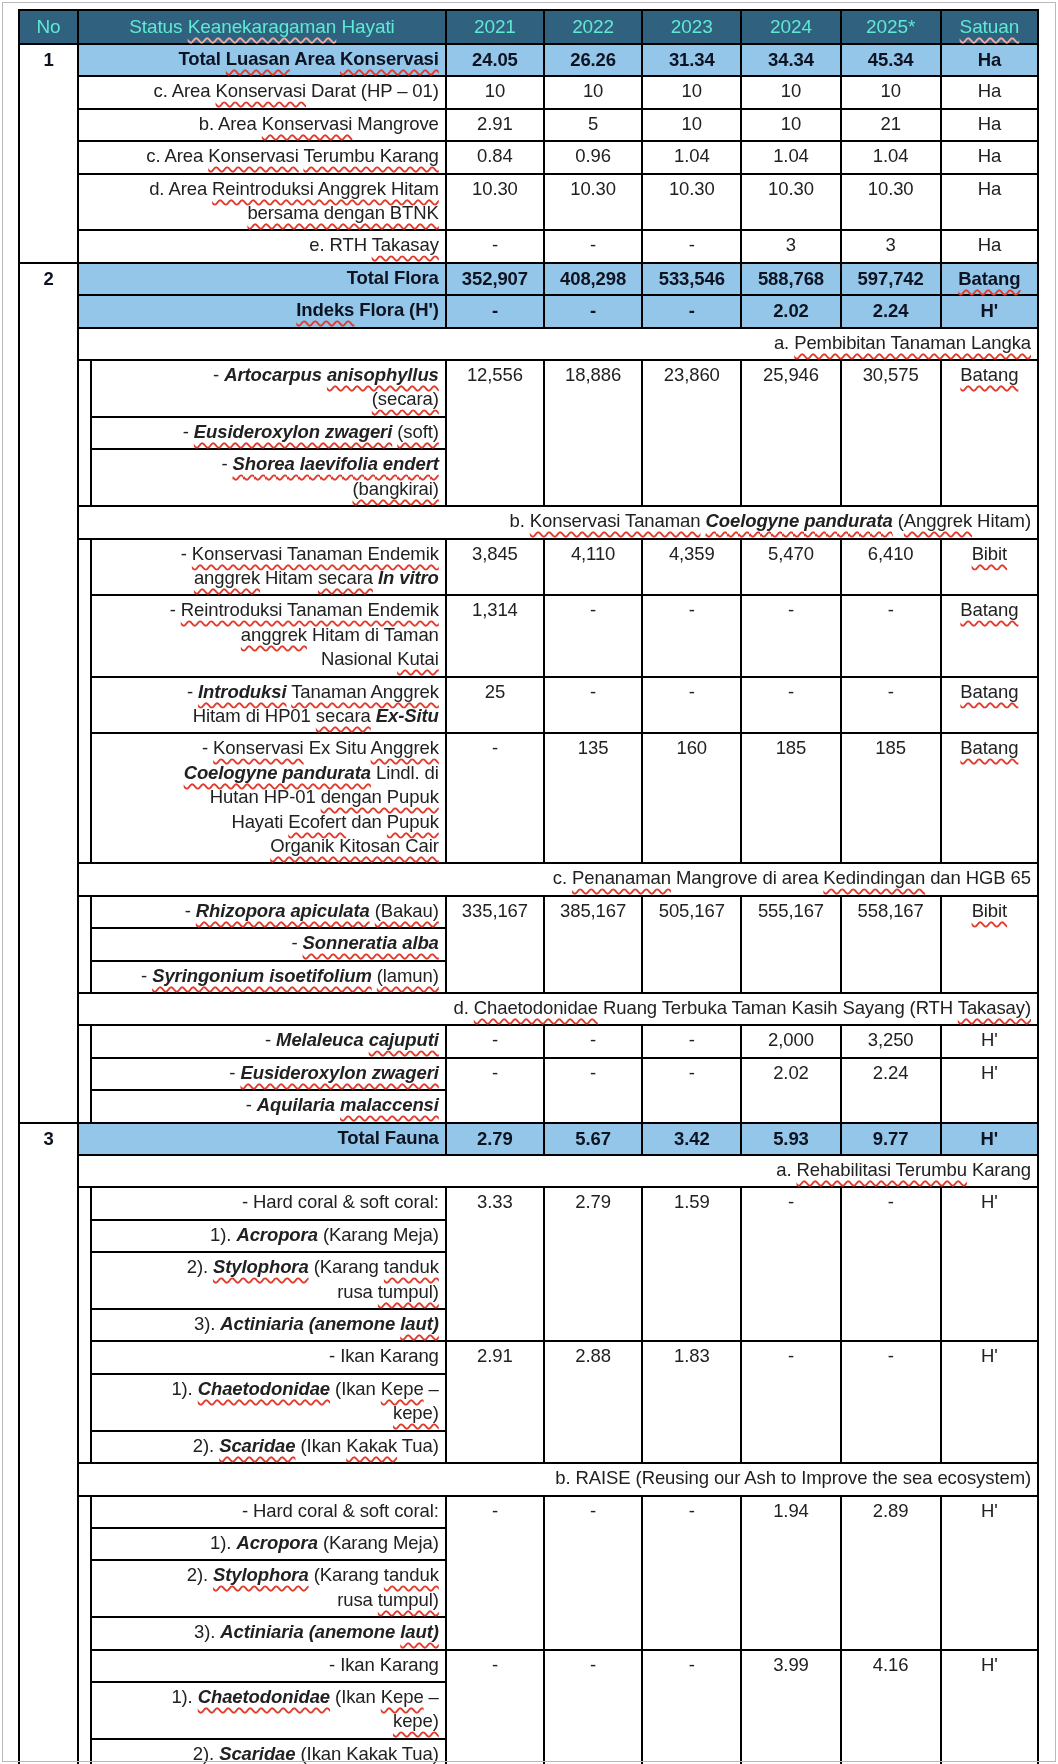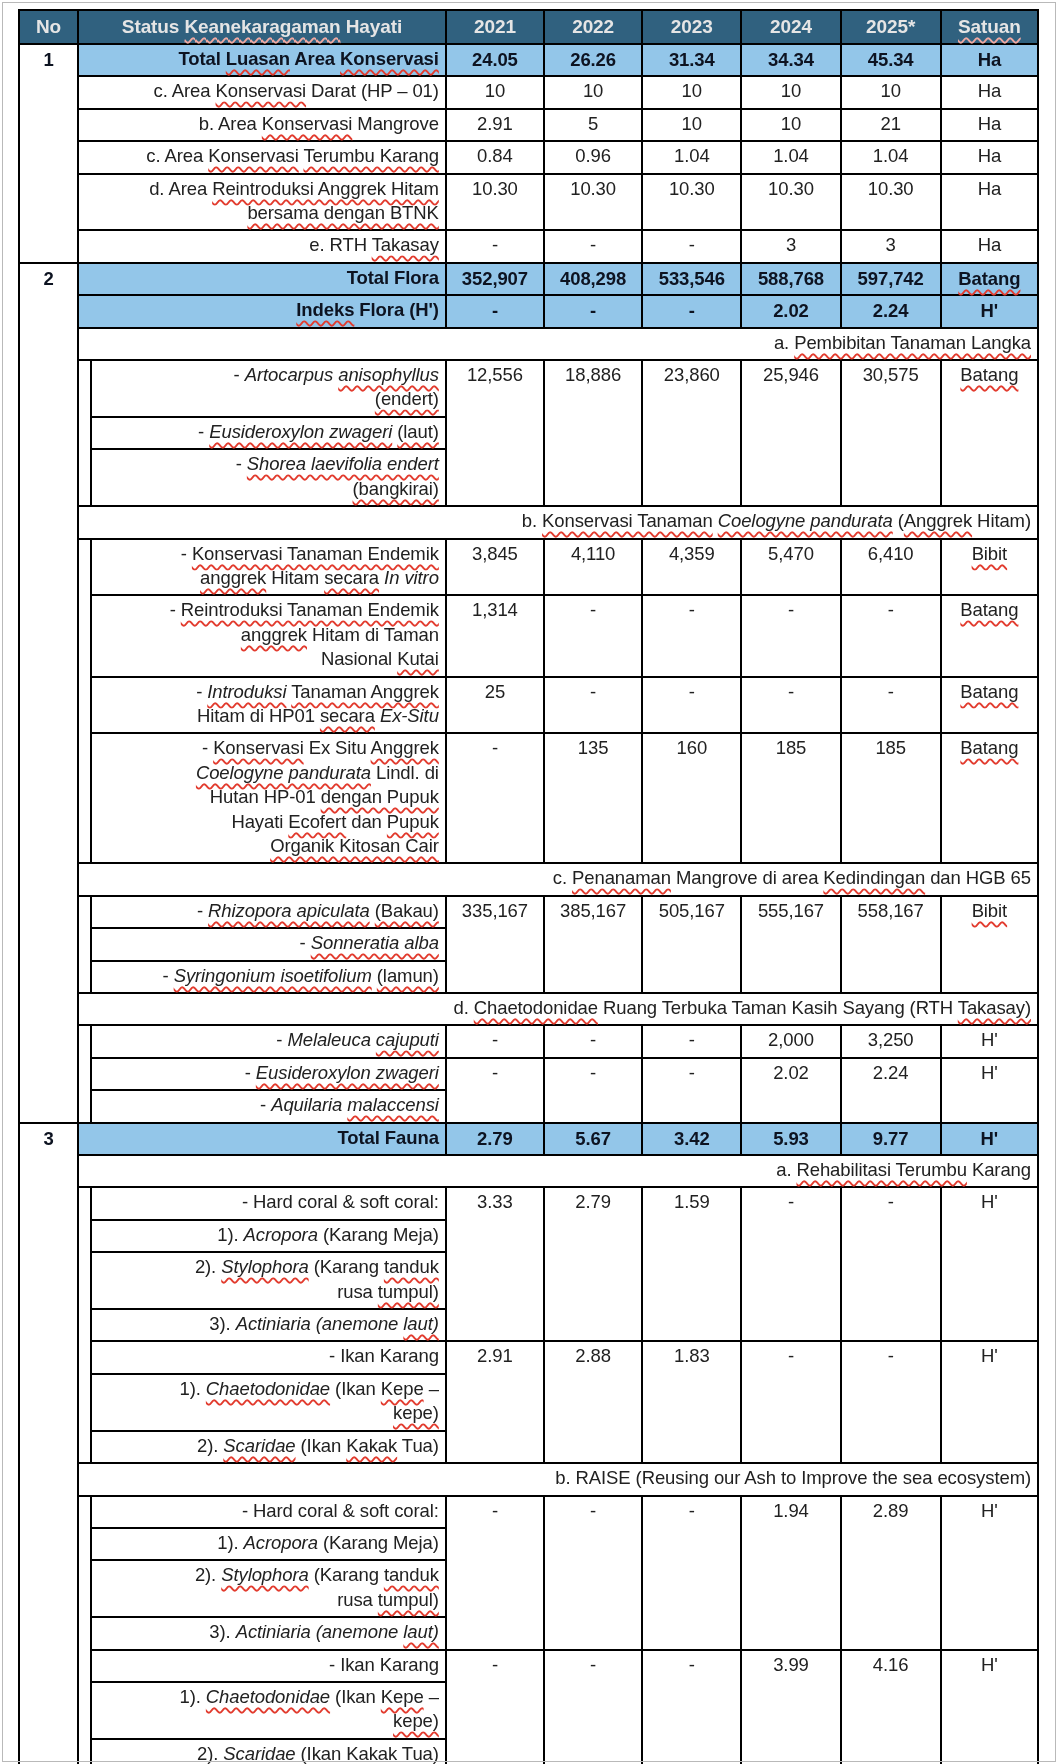--- a/index.html
+++ b/index.html
@@ -8,37 +8,37 @@
     font-family:"Liberation Sans",sans-serif;color:#1d2129;overflow:hidden;
   }
   .frame{position:absolute;inset:2px;border:1px solid #b9b9b9;pointer-events:none;}
   table{
     border-collapse:collapse;table-layout:fixed;
     width:1021px;height:1740px;margin:9px 0 0 18px;
     letter-spacing:-0.1px;
   }
   th,td{border:2px solid #000;}
   thead th{
-    background:#30617F;color:#e5e5e5;font-weight:700;font-size:19px;
+    background:#30617F;color:#5eead4;font-weight:400;font-size:19px;
     text-align:center;vertical-align:middle;height:30px;padding:1px 2px;
   }
   thead th .sq{text-decoration-color:#f0a9a2;}
   td{
     font-size:18.5px;line-height:1.32;vertical-align:top;
     padding:2px 4px;color:#212121;
   }
   td.no{text-align:center;font-weight:700;background:#fff;padding-top:3px;color:#111;}
   td.gut{padding:0;}
   td.lbl{padding:2px 6px 4px 6px;text-align:right;}
   td.lbl.sub{padding-left:20px;text-indent:-12px;}
   td.lbl.subnum{padding-left:38px;text-indent:-16px;}
   td.val{text-align:center;padding-top:2px;}
   tr.r-total td{background:#93C6E9;font-weight:700;color:#0d1321;vertical-align:middle;}
   tr.r-total td.no{background:#ffffff;vertical-align:top;}
-  .it{font-style:italic;}
+  .it{font-style:italic;font-weight:bold;}
   .sq{
     text-decoration-line:underline;
     text-decoration-style:wavy;
     text-decoration-color:#e23b2e;
     text-decoration-thickness:2px;
     text-underline-offset:4px;
     text-decoration-skip-ink:none;
   }
 </style>
 </head>
@@ -143,30 +143,30 @@
         <td class="val">-</td>
         <td class="val">2.02</td>
         <td class="val">2.24</td>
         <td class="val unit"><span>H'</span></td>
       </tr>
       <tr class="r-section">
         <td class="lbl section" colspan="8"><span>a.  </span><span class="sq">Pembibitan Tanaman Langka</span></td>
       </tr>
       <tr class="r-sub">
         <td class="gut" rowspan="3"></td>
-        <td class="lbl sub"><span>- </span><span class="it">Artocarpus </span><span class="it sq">anisophyllus</span><br><span class="sq">(endert)</span></td>
+        <td class="lbl sub"><span>- </span><span class="it">Artocarpus </span><span class="it sq">anisophyllus</span><br><span class="sq">(secara)</span></td>
         <td class="val" rowspan="3">12,556</td>
         <td class="val" rowspan="3">18,886</td>
         <td class="val" rowspan="3">23,860</td>
         <td class="val" rowspan="3">25,946</td>
         <td class="val" rowspan="3">30,575</td>
         <td class="val unit" rowspan="3"><span class="sq">Batang</span></td>
       </tr>
       <tr class="r-sub">
-        <td class="lbl sub"><span>- </span><span class="it sq">Eusideroxylon zwageri</span><span> </span><span class="sq">(laut)</span></td>
+        <td class="lbl sub"><span>- </span><span class="it sq">Eusideroxylon zwageri</span><span> </span><span class="sq">(soft)</span></td>
       </tr>
       <tr class="r-sub">
         <td class="lbl sub"><span>- </span><span class="it sq">Shorea laevifolia endert</span><br><span class="sq">(bangkirai)</span></td>
       </tr>
       <tr class="r-section">
         <td class="lbl section" colspan="8"><span>b.  </span><span class="sq">Konservasi Tanaman</span><span> </span><span class="it sq">Coelogyne pandurata</span><span> (</span><span class="sq">Anggrek</span><span> Hitam)</span></td>
       </tr>
       <tr class="r-sub">
         <td class="gut" rowspan="4"></td>
         <td class="lbl sub"><span>- </span><span class="sq">Konservasi Tanaman Endemik</span><br><span class="sq">anggrek</span><span> Hitam </span><span class="sq">secara</span><span> </span><span class="it">In vitro</span></td>

